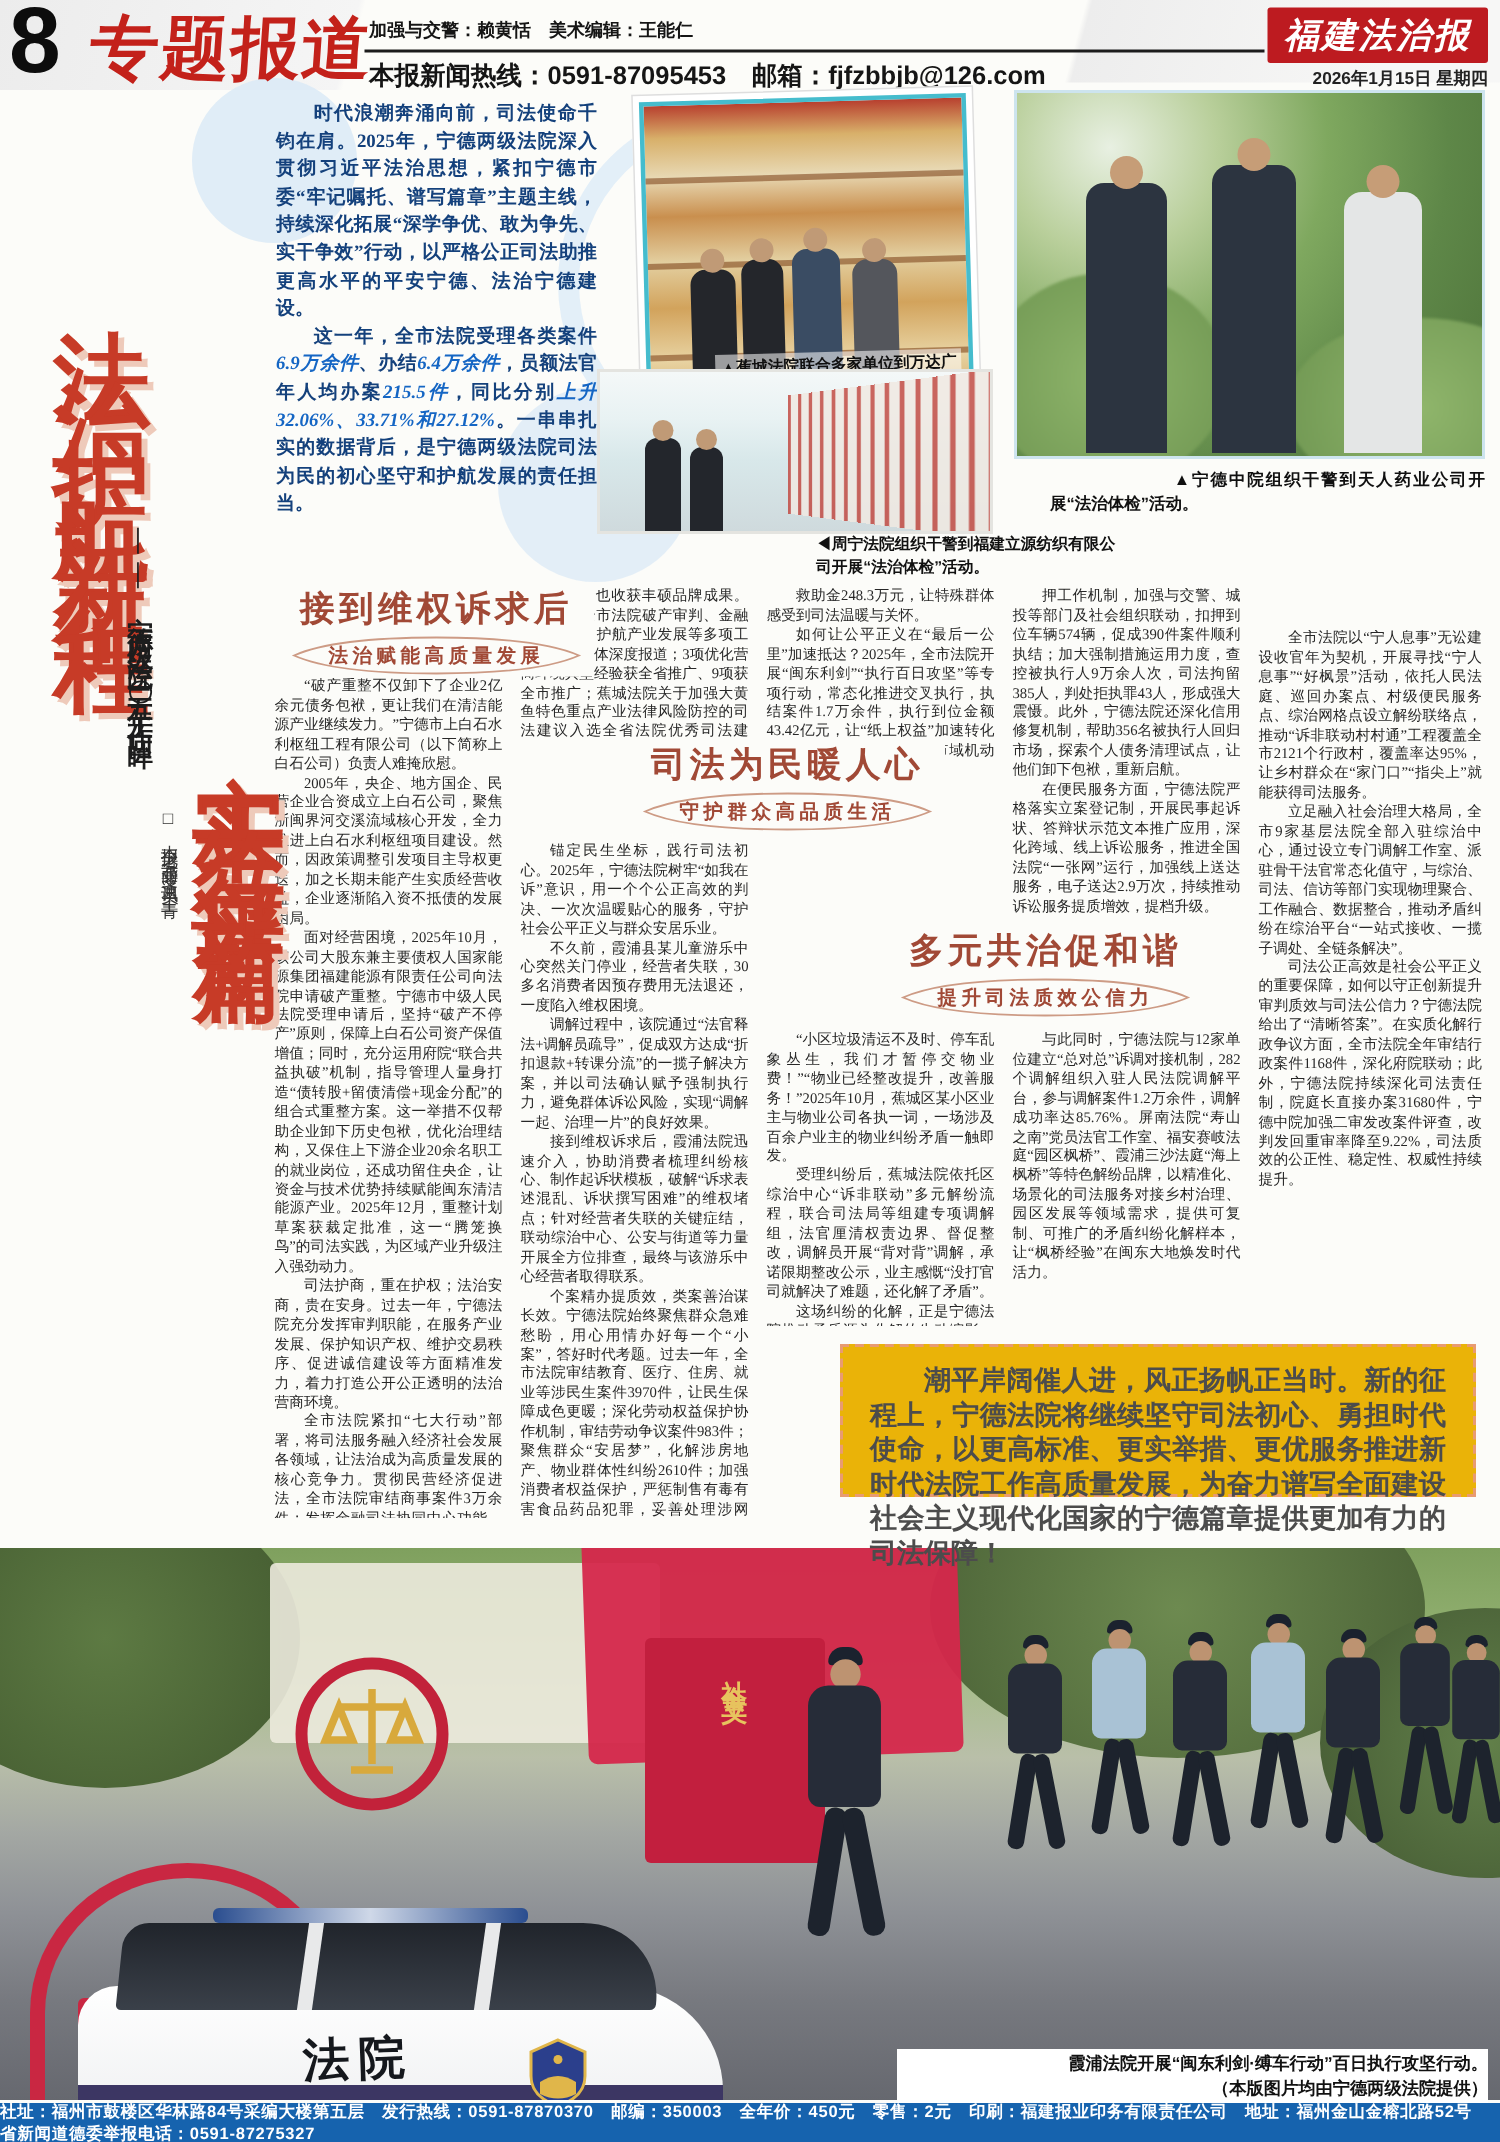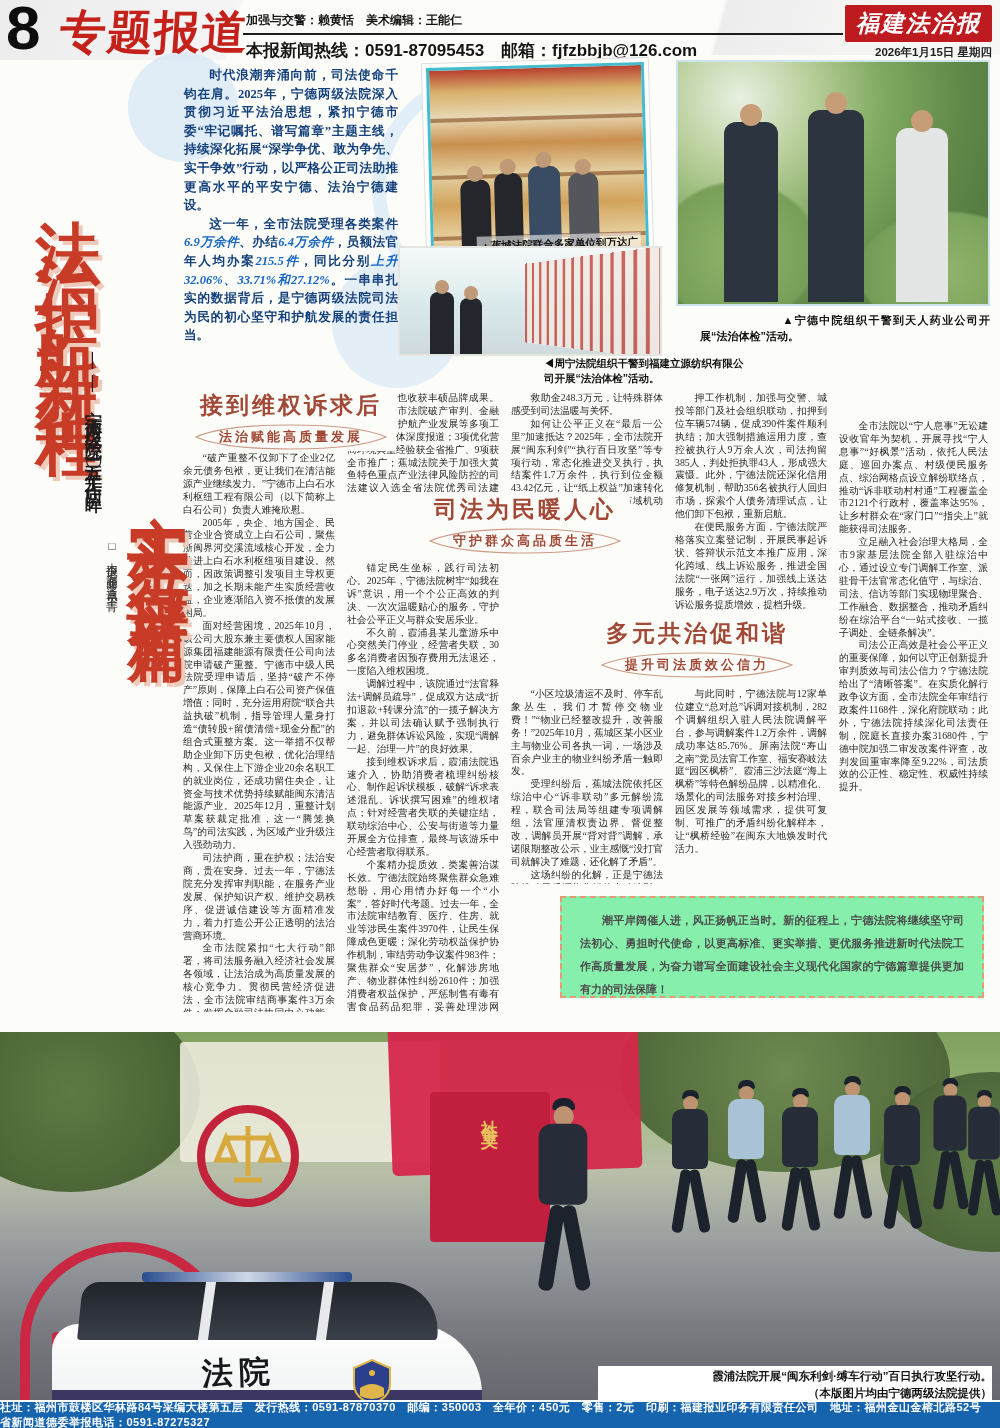--- a/index.html
+++ b/index.html
@@ -72,22 +72,22 @@
   #col-4b{left:675px;top:688px;width:152px;height:196px;}
   #col-5{left:839px;top:392px;width:149px;height:492px;margin-top:28px;}
   .sec{position:absolute;text-align:center;z-index:3;background:#fcfcf9;}
   .sec .t{font-size:23px;font-weight:bold;color:#a14936;letter-spacing:3px;}
   .sec svg{display:block;margin:2px auto 0;}
   .sec svg text{font-size:13px;fill:#a14936;font-weight:bold;letter-spacing:3px;font-family:"Liberation Serif",serif;}
   #sec-1{left:186px;top:390px;width:210px;}
   #sec-2{left:420px;top:494px;width:210px;}
   #sec-3{left:592px;top:618px;width:210px;}
   
-  #conclusion{left:560px;top:896px;width:424px;height:102px;background:#86efac;border:2px dashed #e89b72;
-      box-sizing:border-box;padding:11px 18px;font-size:11px;line-height:23px;font-weight:bold;color:#4c4c4c;
+  #conclusion{left:560px;top:896px;width:424px;height:102px;background:#eab308;border:2px dashed #e89b72;
+      box-sizing:border-box;padding:11px 18px;font-size:18px;line-height:23px;font-weight:bold;color:#4c4c4c;
       text-align:justify;z-index:3;font-family:"Liberation Sans",sans-serif;}
   #conclusion p{margin:0;text-indent:2em;}
   
   #bottom-photo{left:0;top:1032px;width:1000px;height:368px;overflow:hidden;z-index:1;
       background:linear-gradient(180deg,#7fa05e 0%,#8fae6e 14%,#aabd90 26%,#b9bfa9 38%,#a3a7a3 52%,#8e9196 66%,#77797f 82%,#66686f 100%);}
   .blob{position:absolute;border-radius:50%;}
   #building{position:absolute;left:180px;top:10px;width:260px;height:120px;background:#eceadd;opacity:.9;border-radius:4px;}
   
   #sign-flag{position:absolute;left:390px;top:-10px;width:250px;height:150px;background:#d5274b;transform:rotate(-2deg);border-radius:6px;opacity:.95;}
   #sign-board{position:absolute;left:430px;top:60px;width:120px;height:150px;background:#c21f3e;border-radius:4px;}

